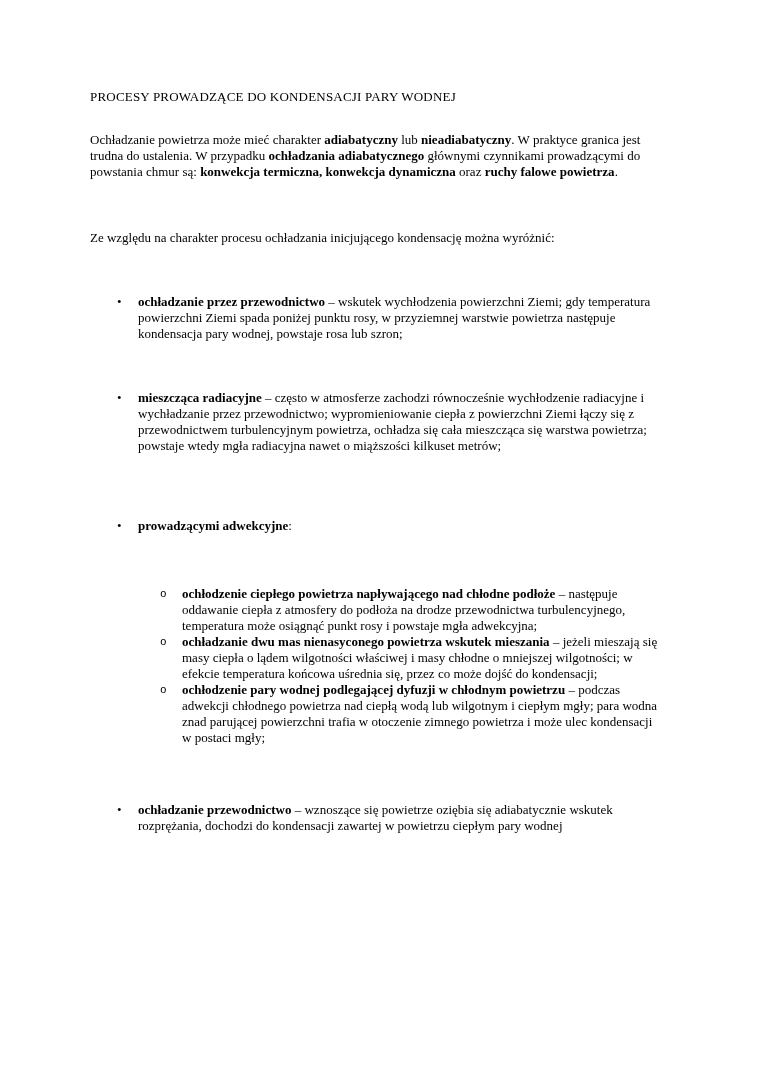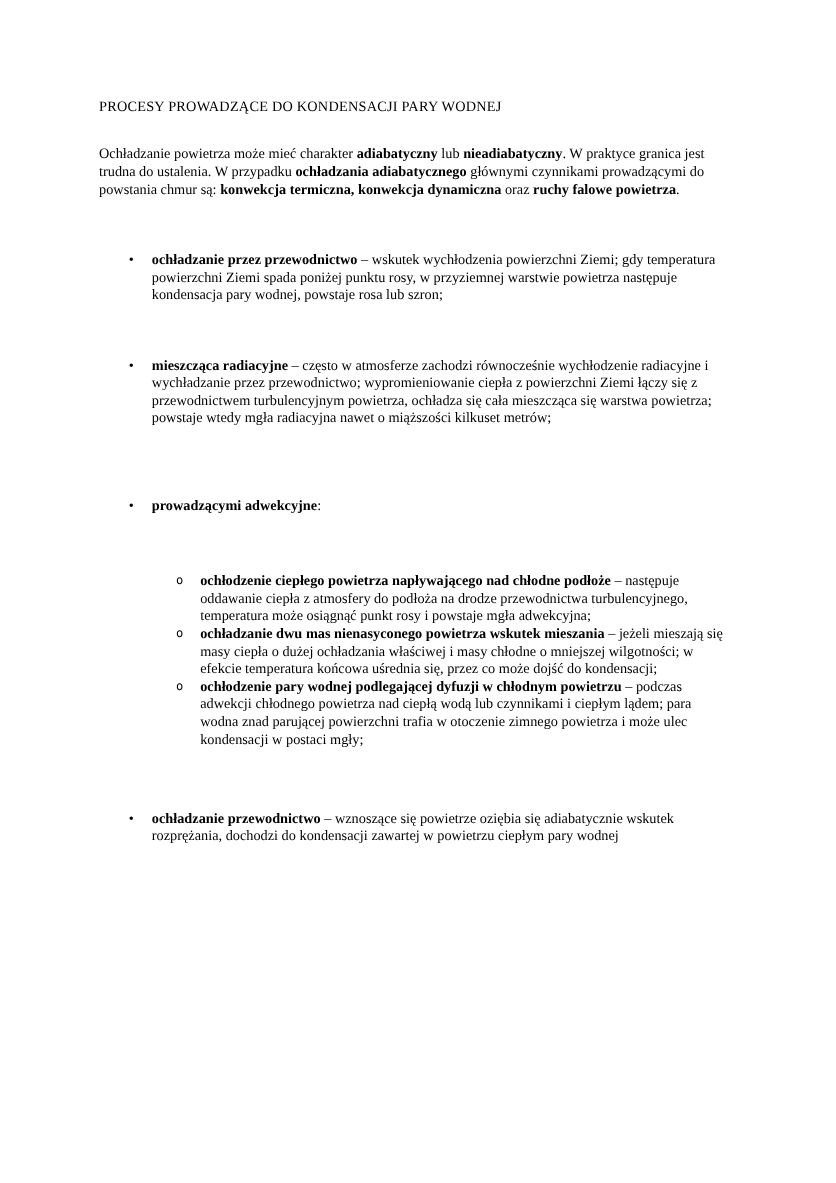--- a/index.html
+++ b/index.html
@@ -71,20 +71,21 @@
 </style>
 </head>
 <body>
 
 <div class="page">
 
   <h1 class="title">PROCESY PROWADZĄCE DO KONDENSACJI PARY WODNEJ</h1>
 
   <p class="intro"><span>Ochładzanie powietrza może mieć charakter </span><b>adiabatyczny</b><span> lub </span><b>nieadiabatyczny</b><span>. W praktyce granica jest trudna do ustalenia. W przypadku </span><b>ochładzania adiabatycznego</b><span> głównymi czynnikami prowadzącymi do powstania chmur są: </span><b>konwekcja termiczna, konwekcja dynamiczna</b><span> oraz </span><b>ruchy falowe powietrza</b><span>.</span></p>
 
+  <p class="lead">Ze względu na charakter procesu ochładzania inicjującego kondensację można wyróżnić:</p>
 
   <ul class="main-list">
 
     <li>
       <span class="bullet-marker">•</span>
       <b>ochładzanie przez przewodnictwo</b><span> – wskutek wychłodzenia powierzchni Ziemi; gdy temperatura powierzchni Ziemi spada poniżej punktu rosy, w przyziemnej warstwie powietrza następuje kondensacja pary wodnej, powstaje rosa lub szron;</span>
     </li>
 
     <li class="spaced-48">
       <span class="bullet-marker">•</span>
@@ -95,25 +96,25 @@
       <span class="bullet-marker">•</span>
       <b>prowadzącymi adwekcyjne</b><span>:</span>
 
       <ul class="sub-list">
         <li>
           <span class="sub-marker">o</span>
           <b>ochłodzenie ciepłego powietrza napływającego nad chłodne podłoże</b><span> – następuje oddawanie ciepła z atmosfery do podłoża na drodze przewodnictwa turbulencyjnego, temperatura może osiągnąć punkt rosy i powstaje mgła adwekcyjna;</span>
         </li>
         <li>
           <span class="sub-marker">o</span>
-          <b>ochładzanie dwu mas nienasyconego powietrza wskutek mieszania</b><span> – jeżeli mieszają się masy ciepła o dużej ochładzania właściwej i masy chłodne o mniejszej wilgotności; w efekcie temperatura końcowa uśrednia się, przez co może dojść do kondensacji;</span>
+          <b>ochładzanie dwu mas nienasyconego powietrza wskutek mieszania</b><span> – jeżeli mieszają się masy ciepła o lądem wilgotności właściwej i masy chłodne o mniejszej wilgotności; w efekcie temperatura końcowa uśrednia się, przez co może dojść do kondensacji;</span>
         </li>
         <li>
           <span class="sub-marker">o</span>
-          <b>ochłodzenie pary wodnej podlegającej dyfuzji w chłodnym powietrzu</b><span> – podczas adwekcji chłodnego powietrza nad ciepłą wodą lub czynnikami i ciepłym lądem; para wodna znad parującej powierzchni trafia w otoczenie zimnego powietrza i może ulec kondensacji w postaci mgły;</span>
+          <b>ochłodzenie pary wodnej podlegającej dyfuzji w chłodnym powietrzu</b><span> – podczas adwekcji chłodnego powietrza nad ciepłą wodą lub wilgotnym i ciepłym mgły; para wodna znad parującej powierzchni trafia w otoczenie zimnego powietrza i może ulec kondensacji w postaci mgły;</span>
         </li>
       </ul>
     </li>
 
     <li class="spaced-56">
       <span class="bullet-marker">•</span>
       <b>ochładzanie przewodnictwo</b><span> – wznoszące się powietrze oziębia się adiabatycznie wskutek rozprężania, dochodzi do kondensacji zawartej w powietrzu ciepłym pary wodnej</span>
     </li>
 
   </ul>

